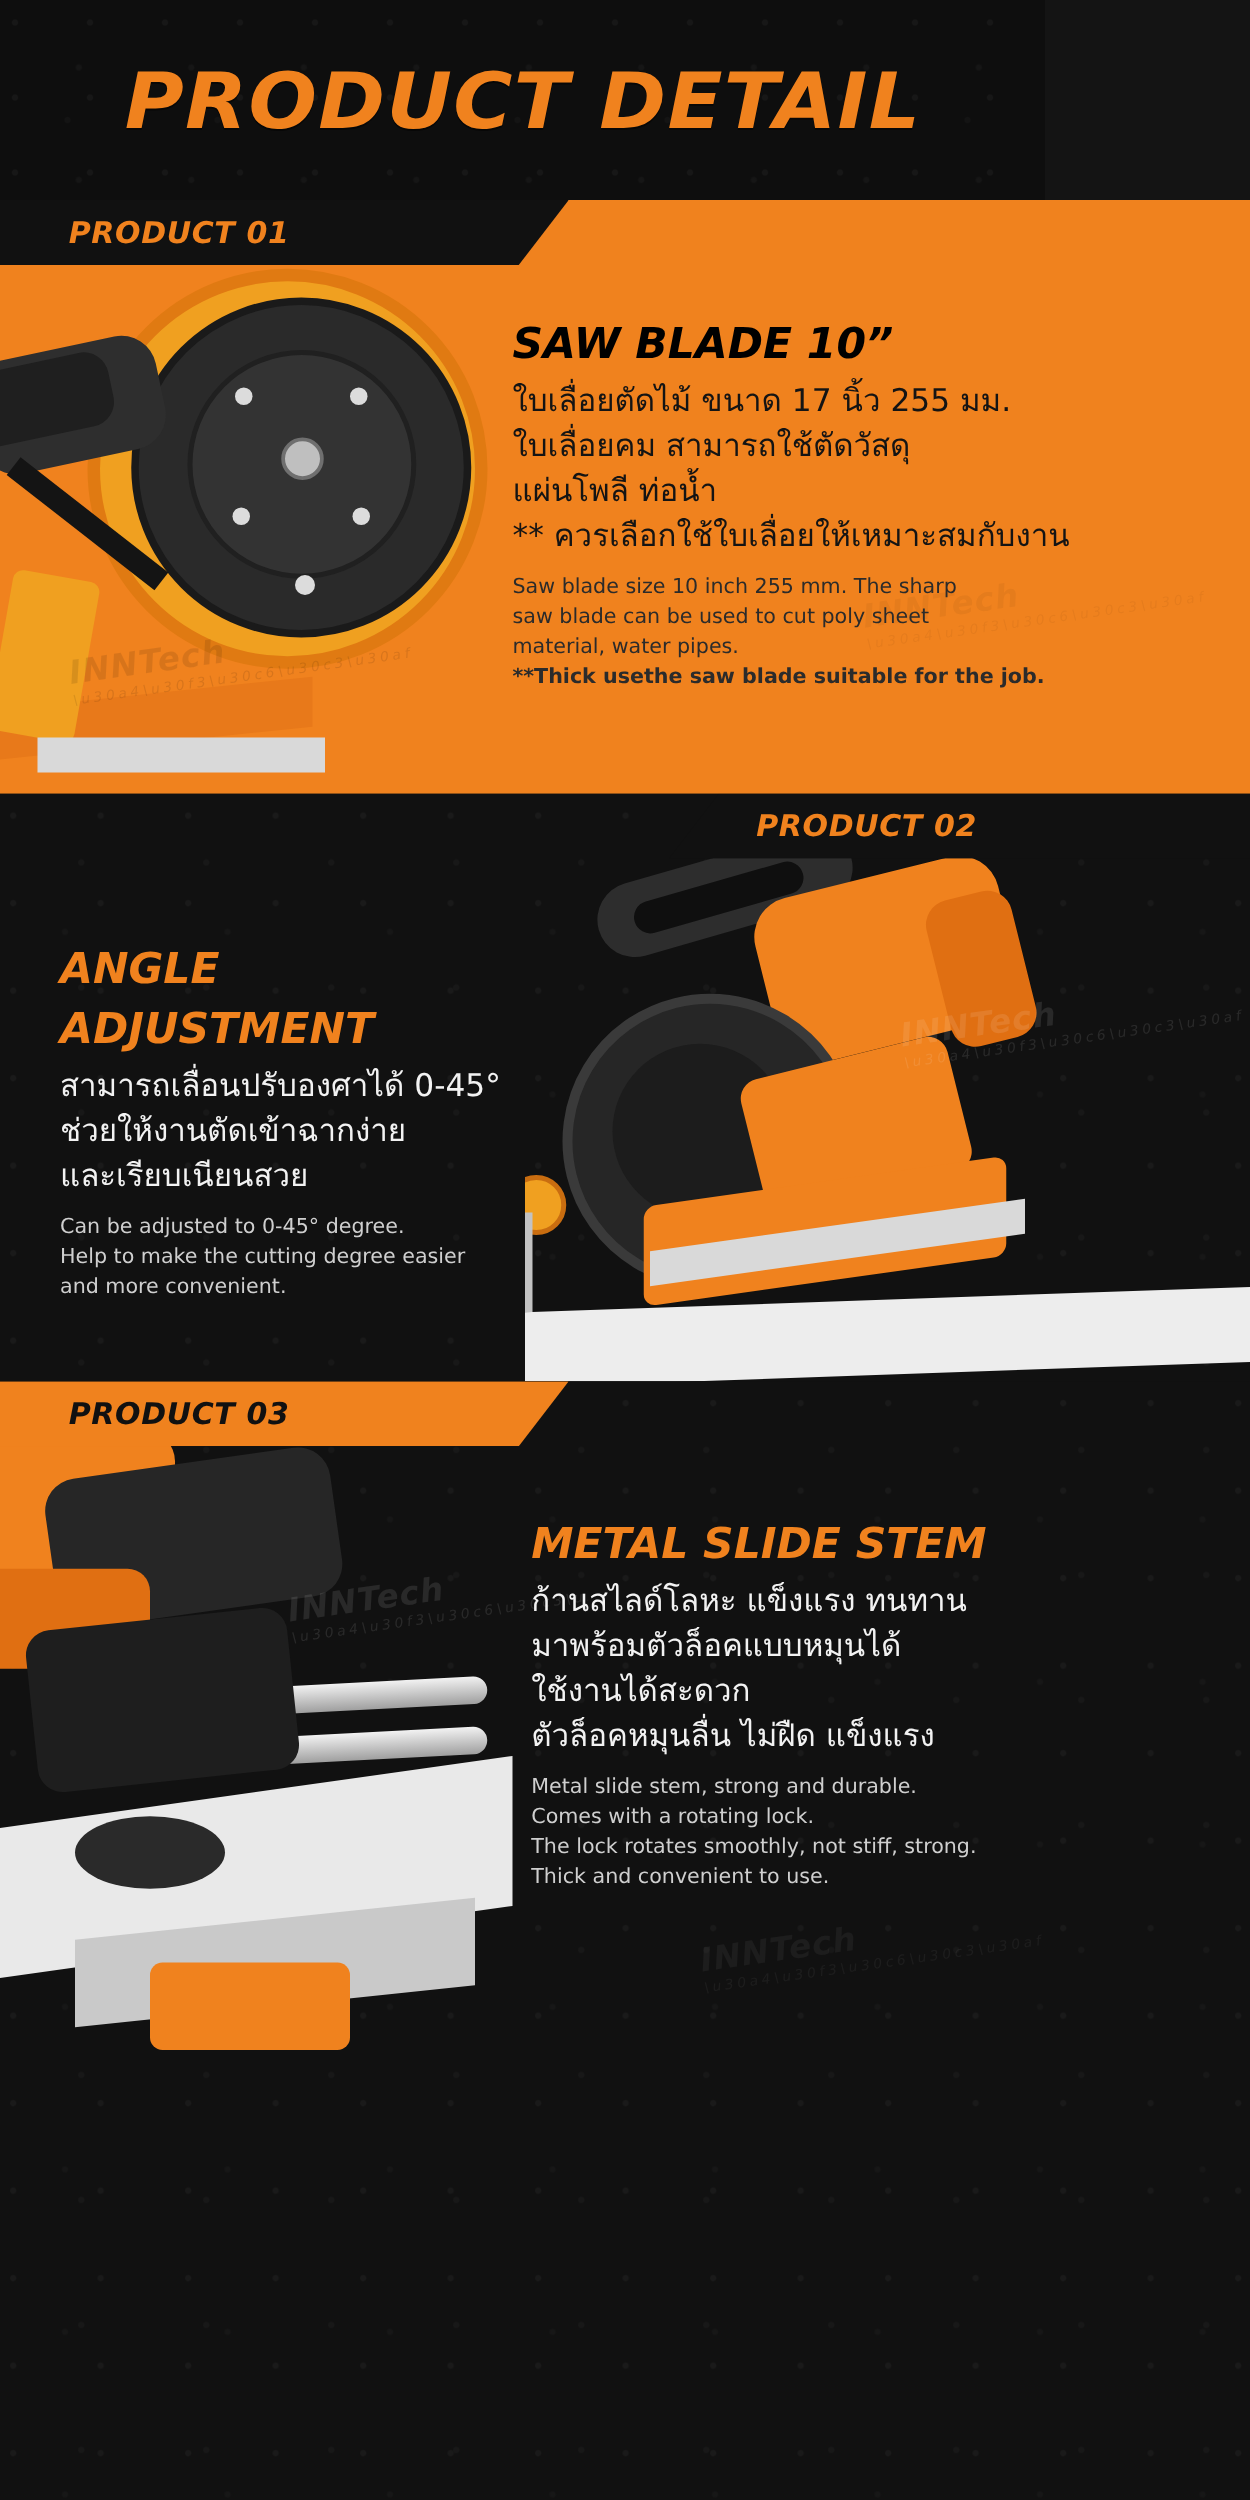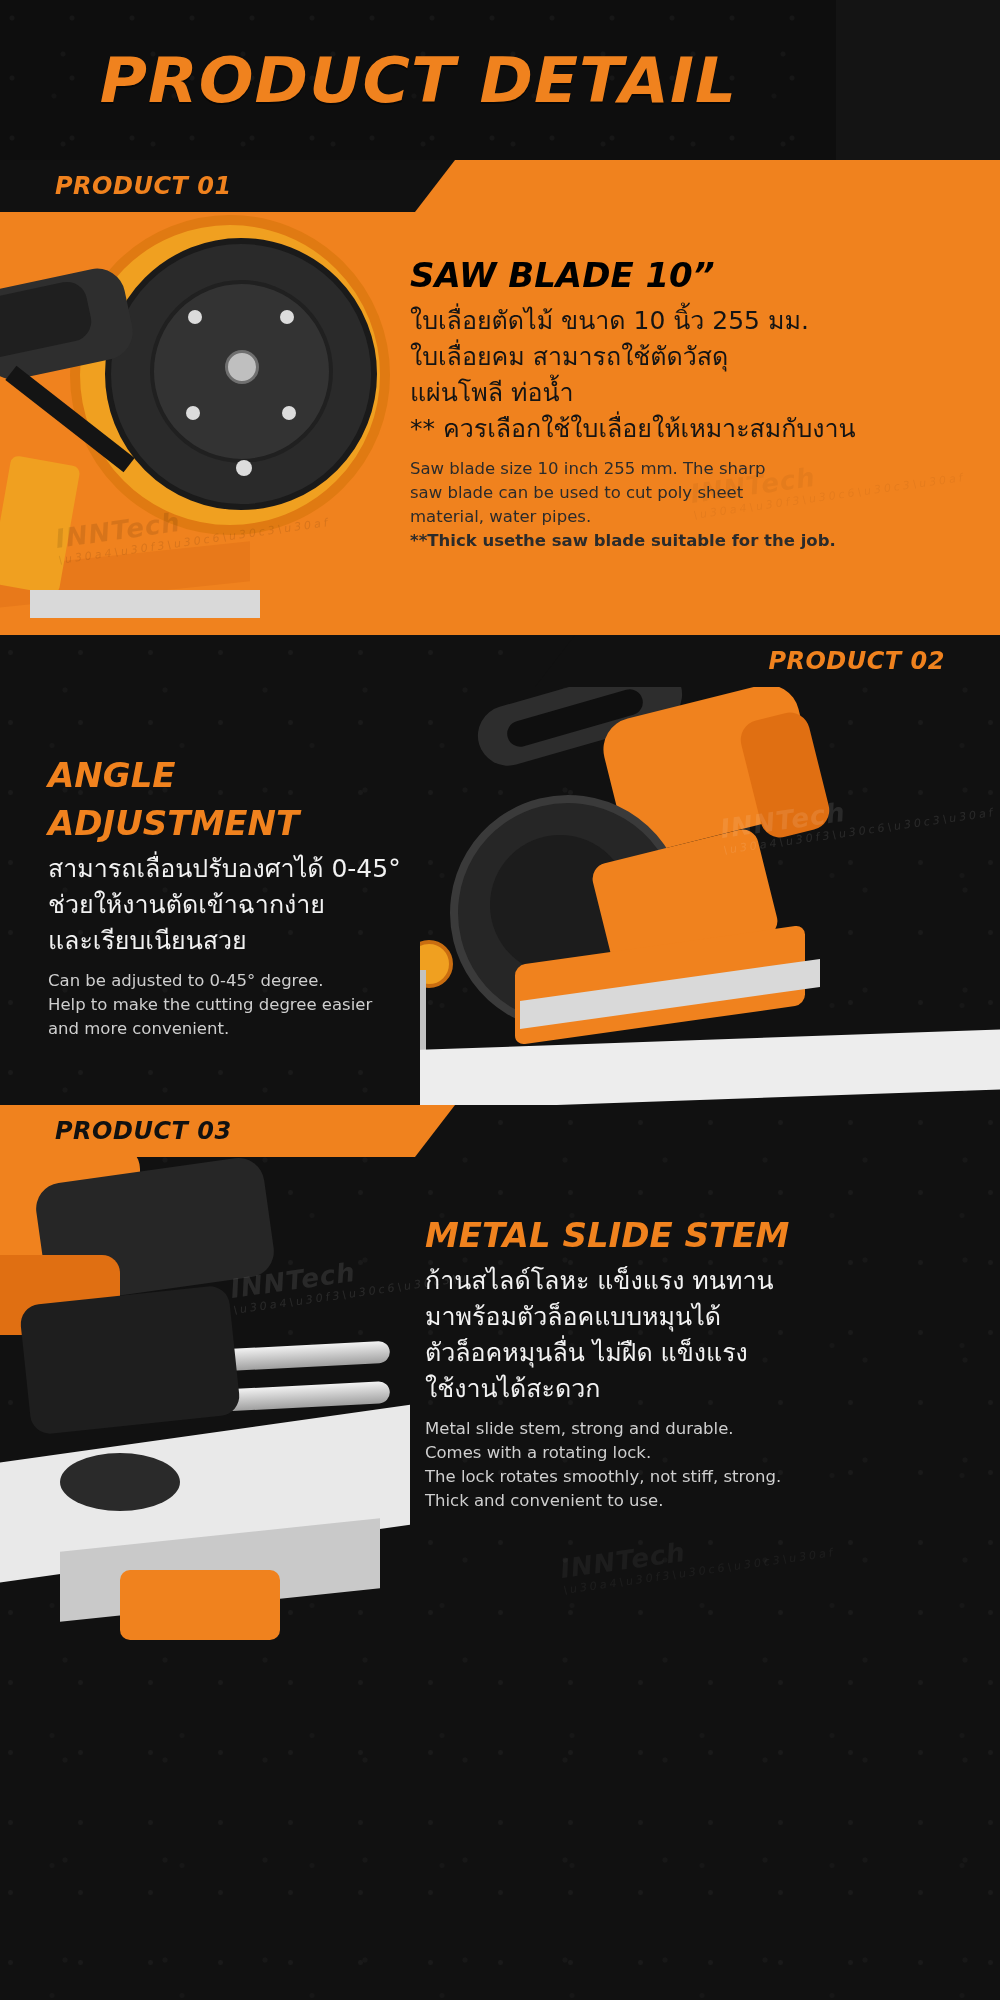--- a/index.html
+++ b/index.html
@@ -189,21 +189,21 @@
       <div class="tool-body" style="left:-5px; top:250px; width:150px; height:18px; background:#141414; transform:rotate(38deg);"></div>
       <div class="wm dark" style="left:55px; top:345px; transform:rotate(-8deg);">INNTech<small>\u30a4\u30f3\u30c6\u30c3\u30af</small></div>
     </div>
 
     <div class="tab tab-left" style="top:0px; width:330px;">
       <span class="tab-label">PRODUCT 01</span>
     </div>
 
     <div class="txt-block dark-text" style="left:410px; top:95px; width:560px;">
       <div class="head-line">SAW BLADE 10”</div>
-      <div class="th-line">ใบเลื่อยตัดไม้ ขนาด 10 นิ้ว 255 มม.</div>
+      <div class="th-line">ใบเลื่อยตัดไม้ ขนาด 17 นิ้ว 255 มม.</div>
       <div class="th-line">ใบเลื่อยคม สามารถใช้ตัดวัสดุ</div>
       <div class="th-line">แผ่นโพลี ท่อน้ำ</div>
       <div class="th-line">** ควรเลือกใช้ใบเลื่อยให้เหมาะสมกับงาน</div>
       <div class="spacer"></div>
       <div class="en-line">Saw blade size 10 inch 255 mm. The sharp</div>
       <div class="en-line">saw blade can be used to cut poly sheet</div>
       <div class="en-line">material, water pipes.</div>
       <div class="en-line bold">**Thick usethe saw blade suitable for the job.</div>
     </div>
 
@@ -228,21 +228,21 @@
       <div class="tool-body" style="left:95px; top:300px; width:290px; height:80px; background:#f0821e; transform:skewY(-8deg); border-radius:10px;"></div>
       <div class="tool-body" style="left:100px; top:335px; width:300px; height:28px; background:#d9d9d9; transform:skewY(-8deg);"></div>
 
       <div class="blade" style="left:-15px; top:295px; width:40px; height:40px; background:#f0a020; border:4px solid #c96d10;"></div>
       <div class="tool-body" style="left:-2px; top:325px; width:8px; height:80px; background:#c2c2c2;"></div>
 
       <div class="tool-body" style="left:-30px; top:395px; width:620px; height:60px; background:#ededed; transform:skewY(-2deg);"></div>
       <div class="wm" style="left:300px; top:150px; transform:rotate(-8deg);">INNTech<small>\u30a4\u30f3\u30c6\u30c3\u30af</small></div>
     </div>
 
-    <div class="tab tab-right" style="top:0px; width:340px;justify-content:flex-end;">
+    <div class="tab tab-right" style="top:0px; width:340px;">
       <span class="tab-label">PRODUCT 02</span>
     </div>
 
     <div class="txt-block light-text" style="left:48px; top:120px; width:400px;">
       <div class="head-line">ANGLE</div>
       <div class="head-line">ADJUSTMENT</div>
       <div class="th-line">สามารถเลื่อนปรับองศาได้ 0-45°</div>
       <div class="th-line">ช่วยให้งานตัดเข้าฉากง่าย</div>
       <div class="th-line">และเรียบเนียนสวย</div>
       <div class="spacer"></div>
@@ -273,22 +273,22 @@
     </div>
 
     <div class="tab tab-left tab-orange" style="top:0px; width:330px;">
       <span class="tab-label">PRODUCT 03</span>
     </div>
 
     <div class="txt-block light-text" style="left:425px; top:110px; width:560px;">
       <div class="head-line">METAL SLIDE STEM</div>
       <div class="th-line">ก้านสไลด์โลหะ แข็งแรง ทนทาน</div>
       <div class="th-line">มาพร้อมตัวล็อคแบบหมุนได้</div>
+      <div class="th-line">ใช้งานได้สะดวก</div>
       <div class="th-line">ตัวล็อคหมุนลื่น ไม่ฝืด แข็งแรง</div>
-      <div class="th-line">ใช้งานได้สะดวก</div>
       <div class="spacer"></div>
       <div class="en-line">Metal slide stem, strong and durable.</div>
       <div class="en-line">Comes with a rotating lock.</div>
       <div class="en-line">The lock rotates smoothly, not stiff, strong.</div>
       <div class="en-line">Thick and convenient to use.</div>
     </div>
 
     <div class="wm" style="left:560px; top:430px; transform:rotate(-8deg); opacity:0.5;">INNTech<small>\u30a4\u30f3\u30c6\u30c3\u30af</small></div>
   </div>
 

